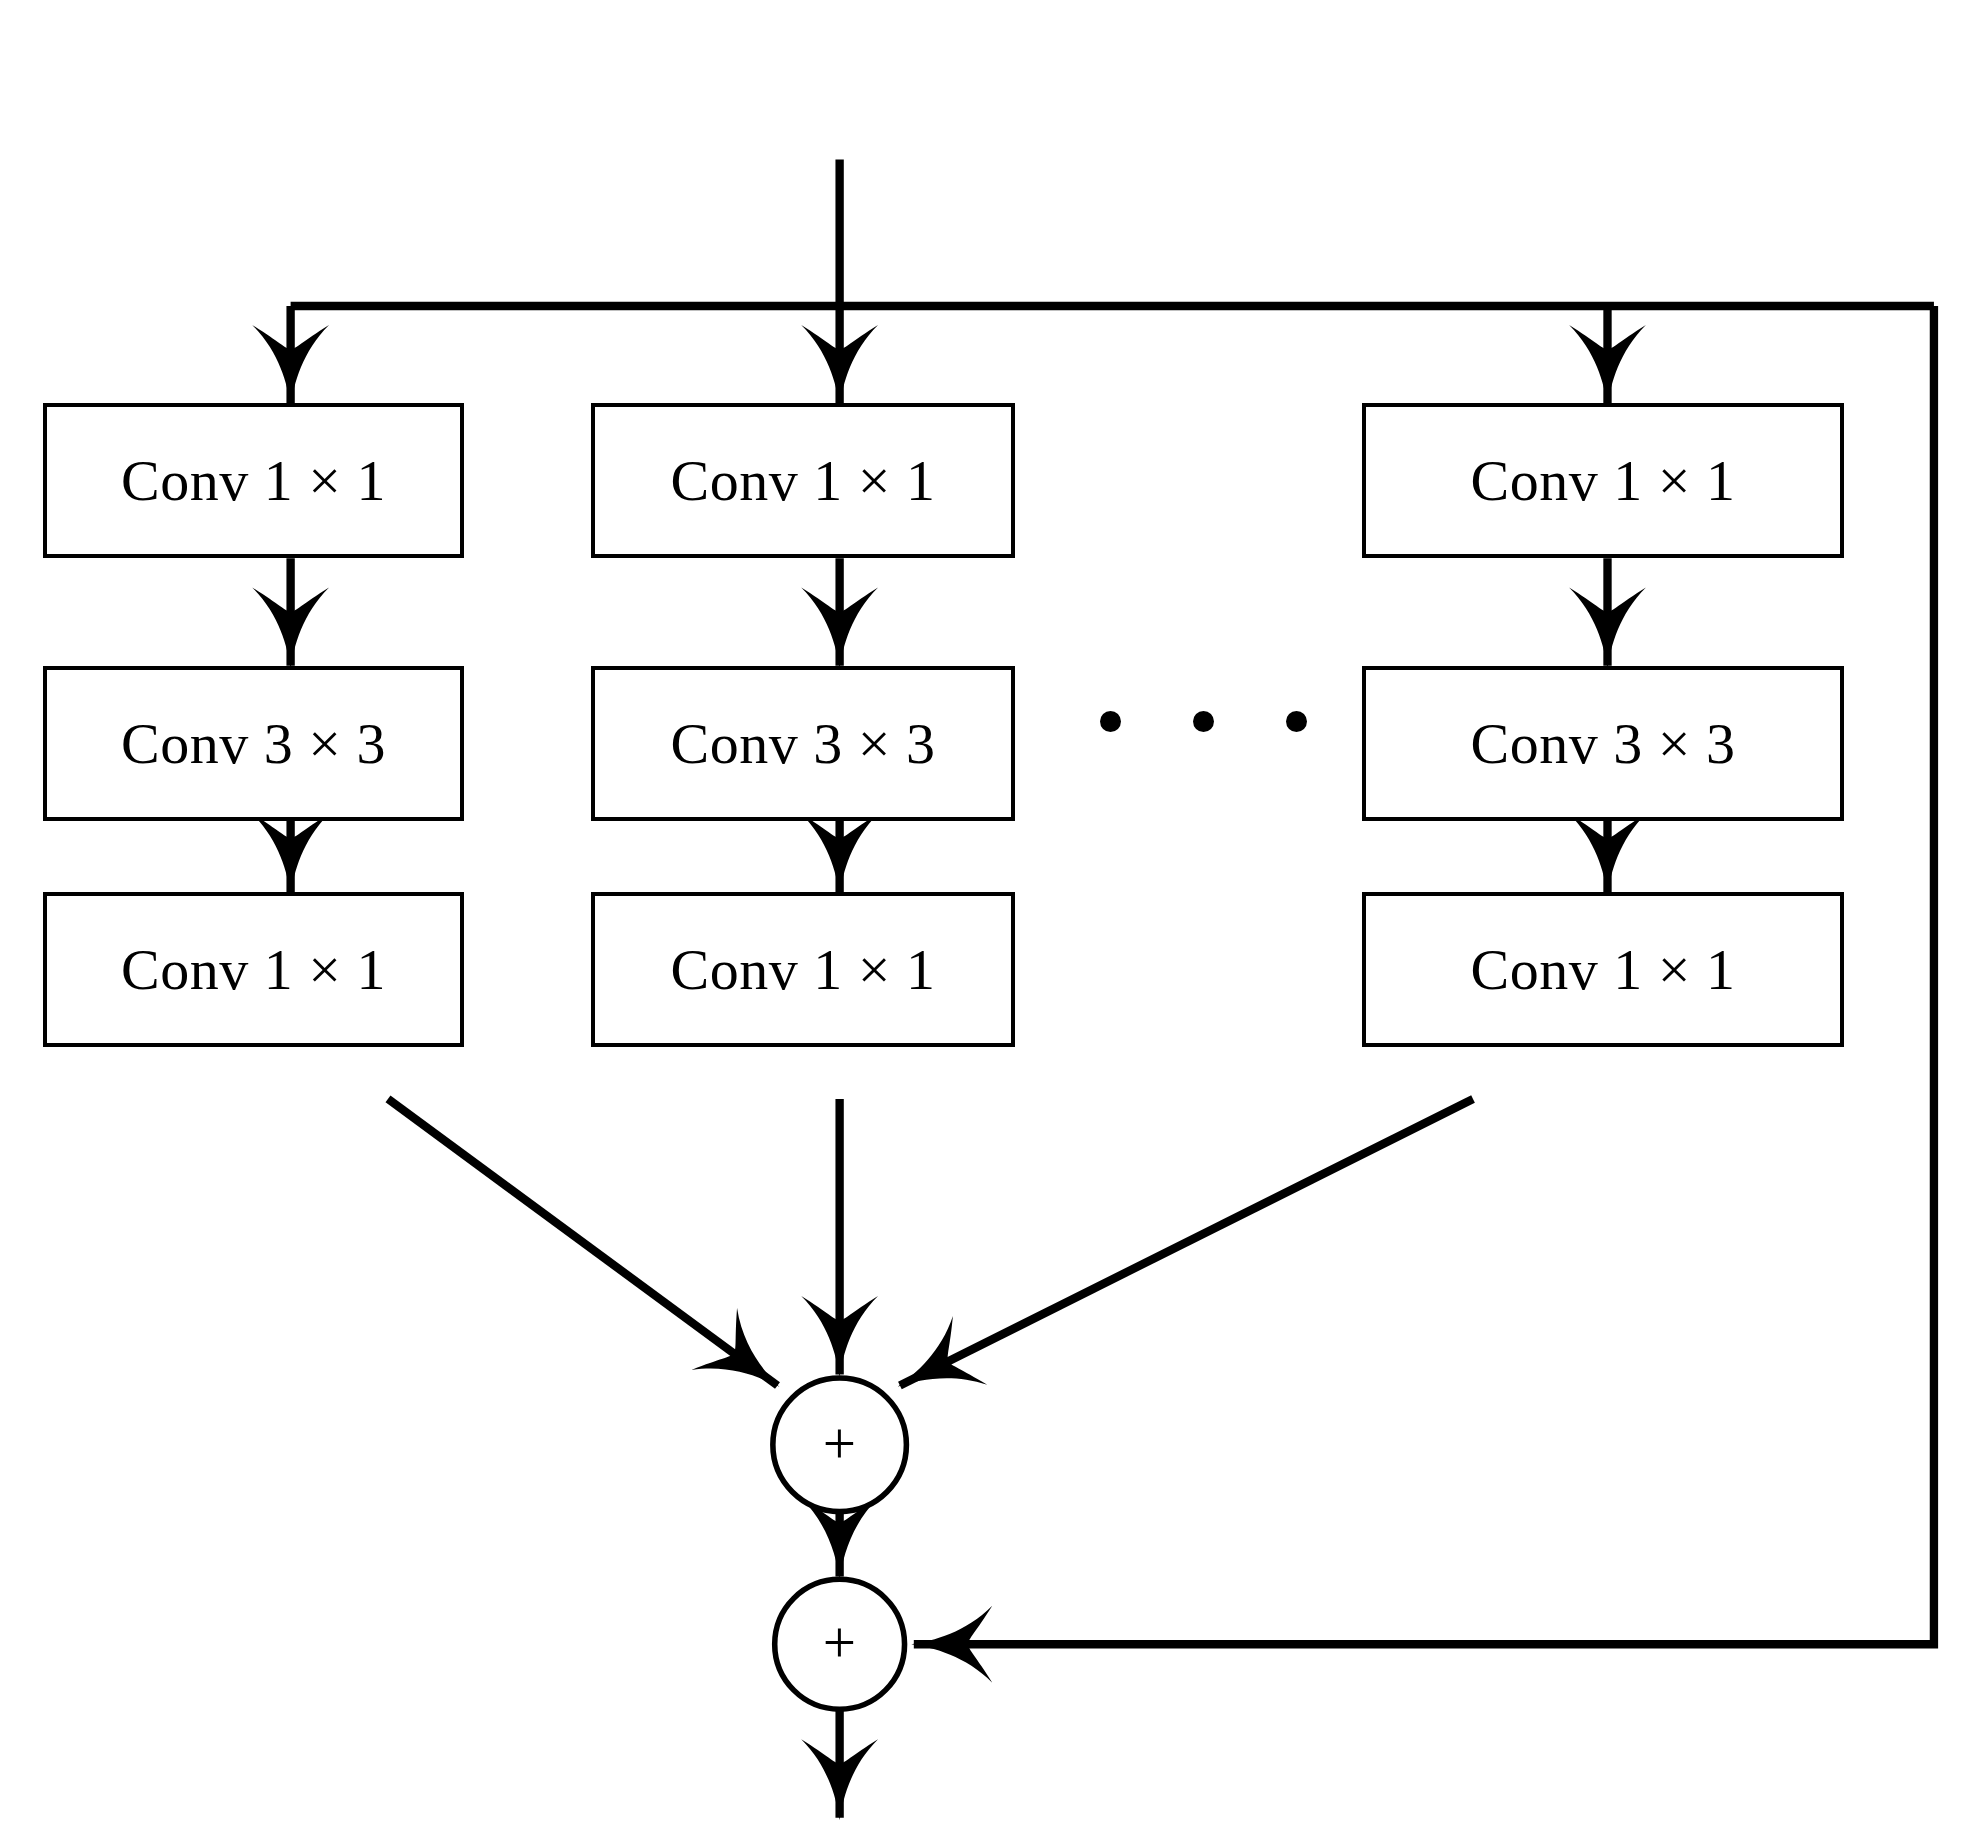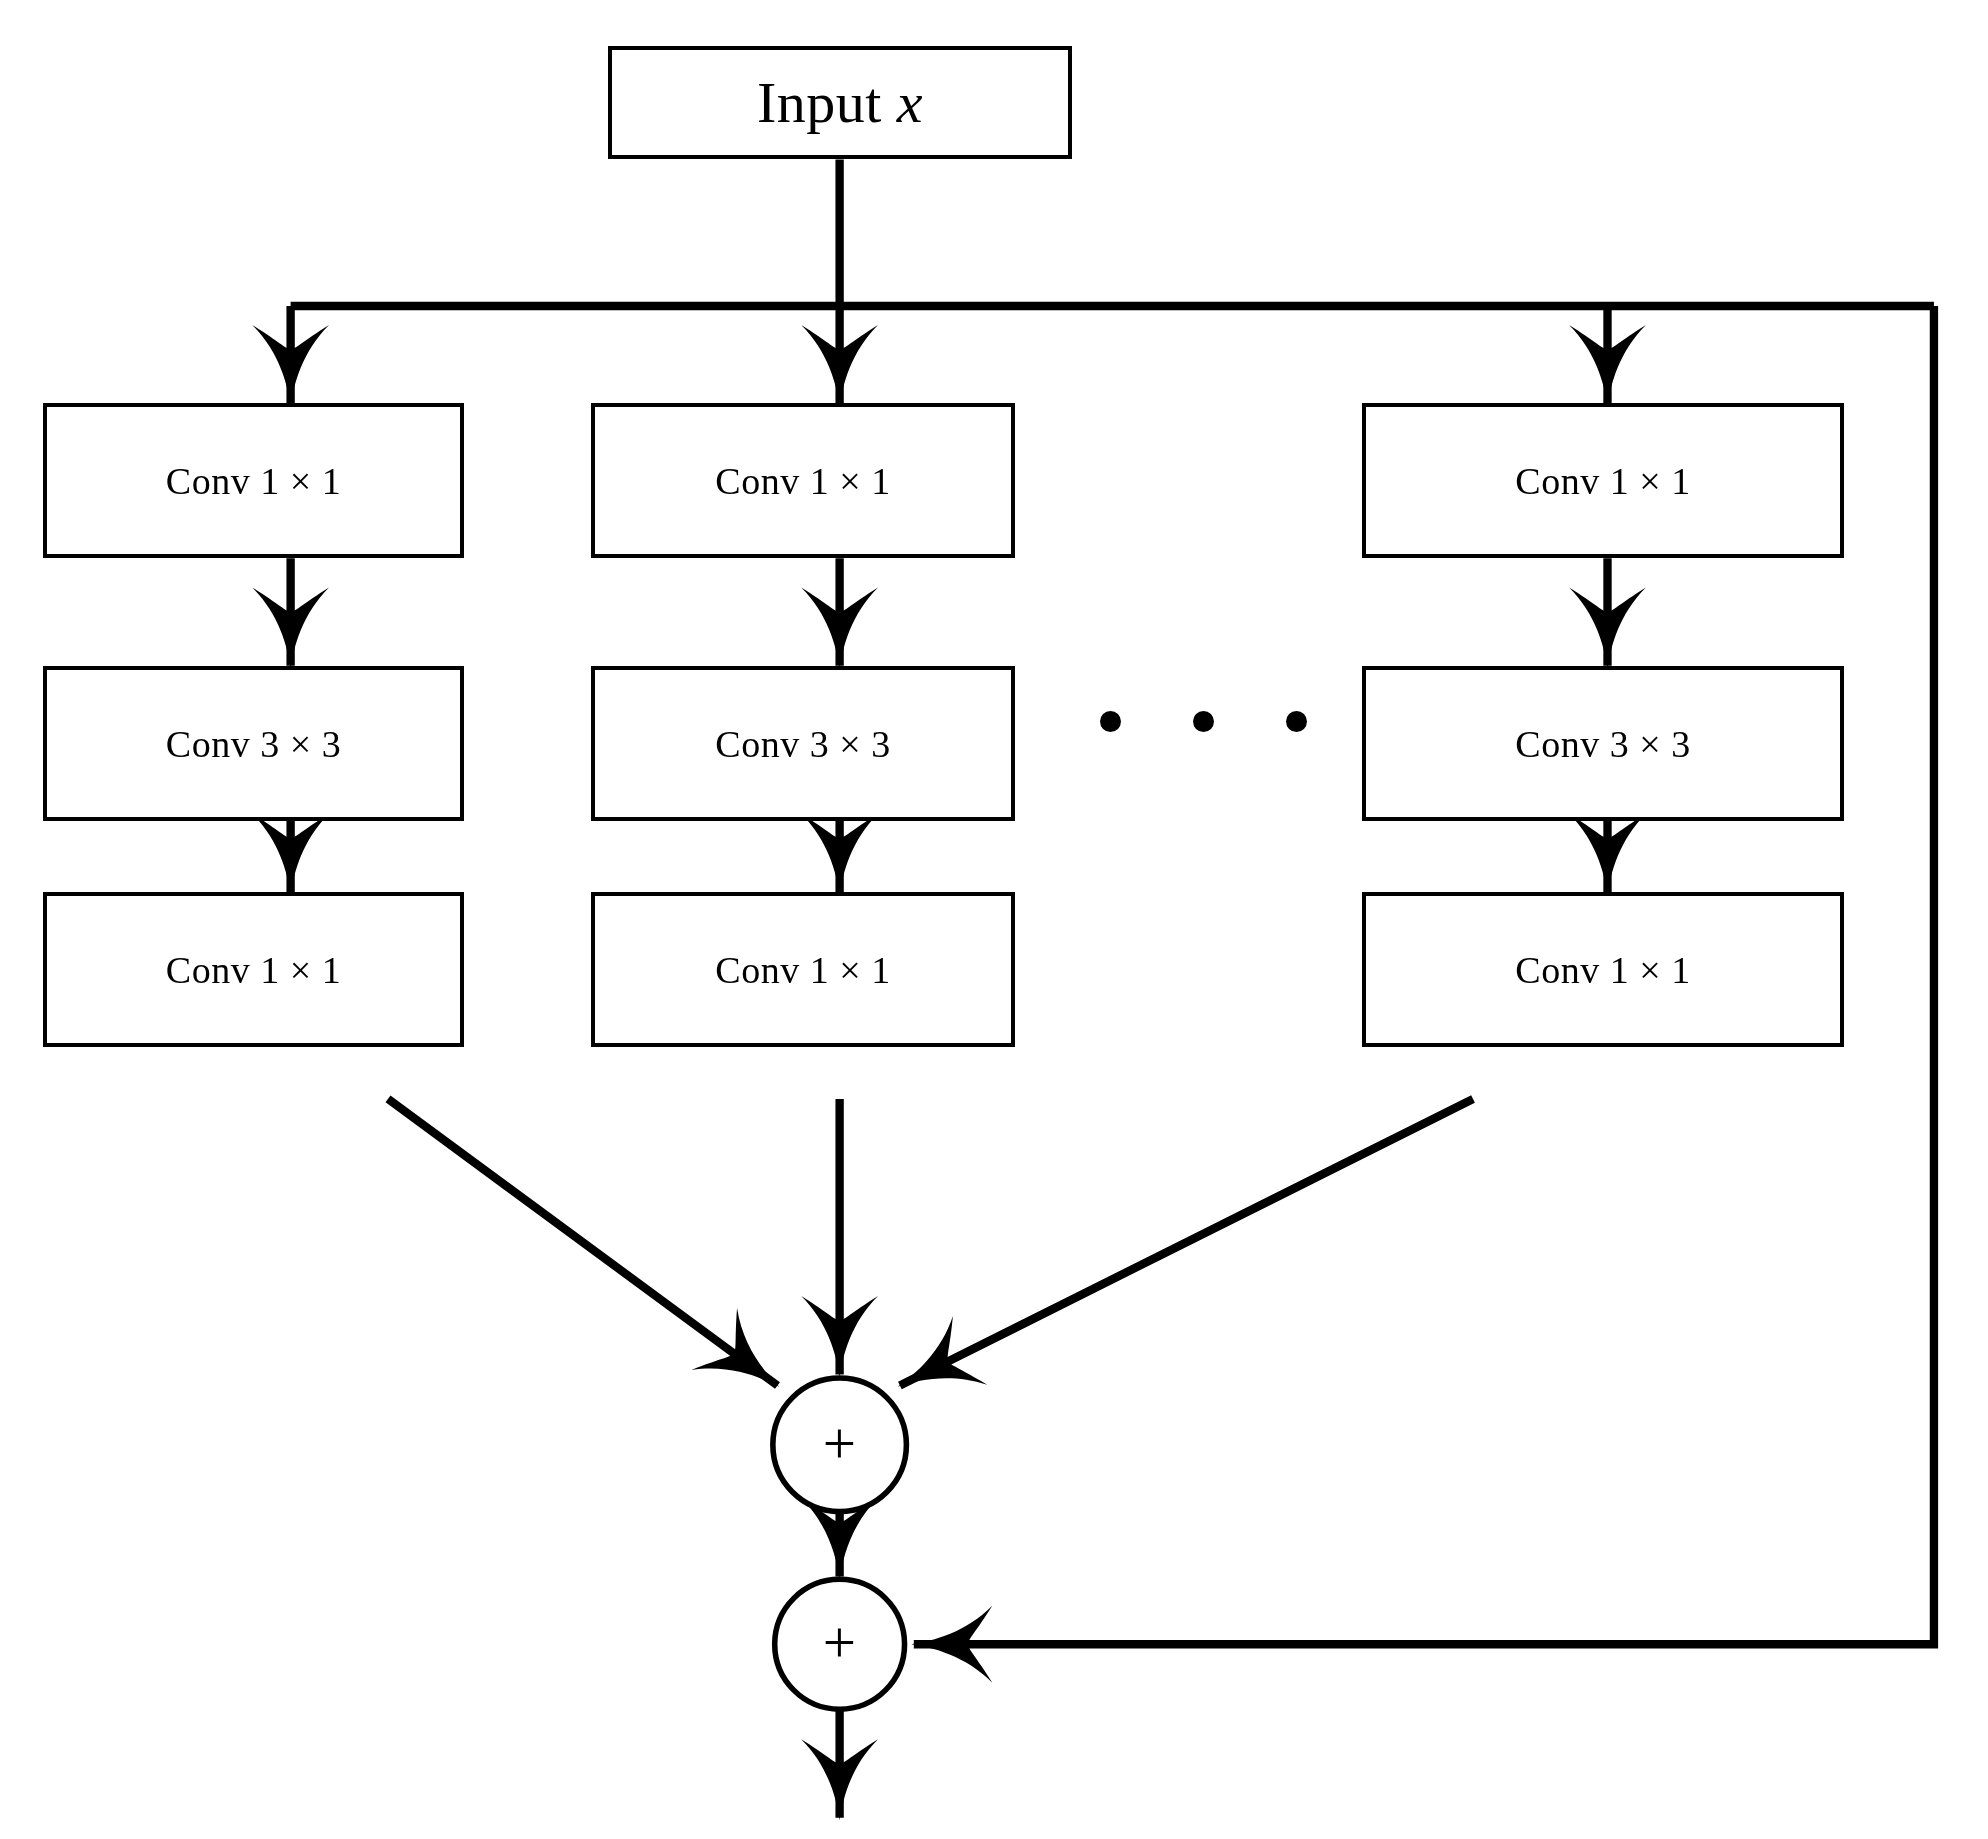--- a/index.html
+++ b/index.html
@@ -24,21 +24,21 @@
   }
   .node-box {
     position: absolute;
     box-sizing: border-box;
     border: 4.6px solid #000000;
     background: #ffffff;
     display: flex;
     align-items: center;
     justify-content: center;
     font-family: "Liberation Serif", "DejaVu Serif", serif;
-    font-size: 38px;
+    font-size: 58px;
     line-height: 1;
     color: #000000;
     white-space: nowrap;
     letter-spacing: 0.5px;
   }
   .node-box.input-box {
     font-size: 58px;
   }
   .op-label {
     position: absolute;
@@ -106,25 +106,20 @@
 
       <path d="M 2085,330 L 2085,1773 L 985,1773" marker-end="url(#ah)"></path>
 
       <line x1="905" y1="1845" x2="905" y2="1960" marker-end="url(#ah)"></line>
     </g>
 
     <circle cx="905" cy="1558" r="72" fill="#ffffff" stroke="#000000" stroke-width="6"></circle>
     <circle cx="905" cy="1773" r="70" fill="#ffffff" stroke="#000000" stroke-width="6"></circle>
   </svg>
 
-  <div class="node-box input-box" style="left:608px; top:46px; width:464px; height:113px;">
-    <span>
-      <span>Input </span><i>x</i>
-    </span>
-  </div>
 
   <div class="node-box" style="left:43px; top:403px; width:421px; height:155px;">Conv 1 × 1</div>
   <div class="node-box" style="left:43px; top:666px; width:421px; height:155px;">Conv 3 × 3</div>
   <div class="node-box" style="left:43px; top:892px; width:421px; height:155px;">Conv 1 × 1</div>
 
   <div class="node-box" style="left:591px; top:403px; width:424px; height:155px;">Conv 1 × 1</div>
   <div class="node-box" style="left:591px; top:666px; width:424px; height:155px;">Conv 3 × 3</div>
   <div class="node-box" style="left:591px; top:892px; width:424px; height:155px;">Conv 1 × 1</div>
 
   <div class="node-box" style="left:1362px; top:403px; width:482px; height:155px;">Conv 1 × 1</div>

